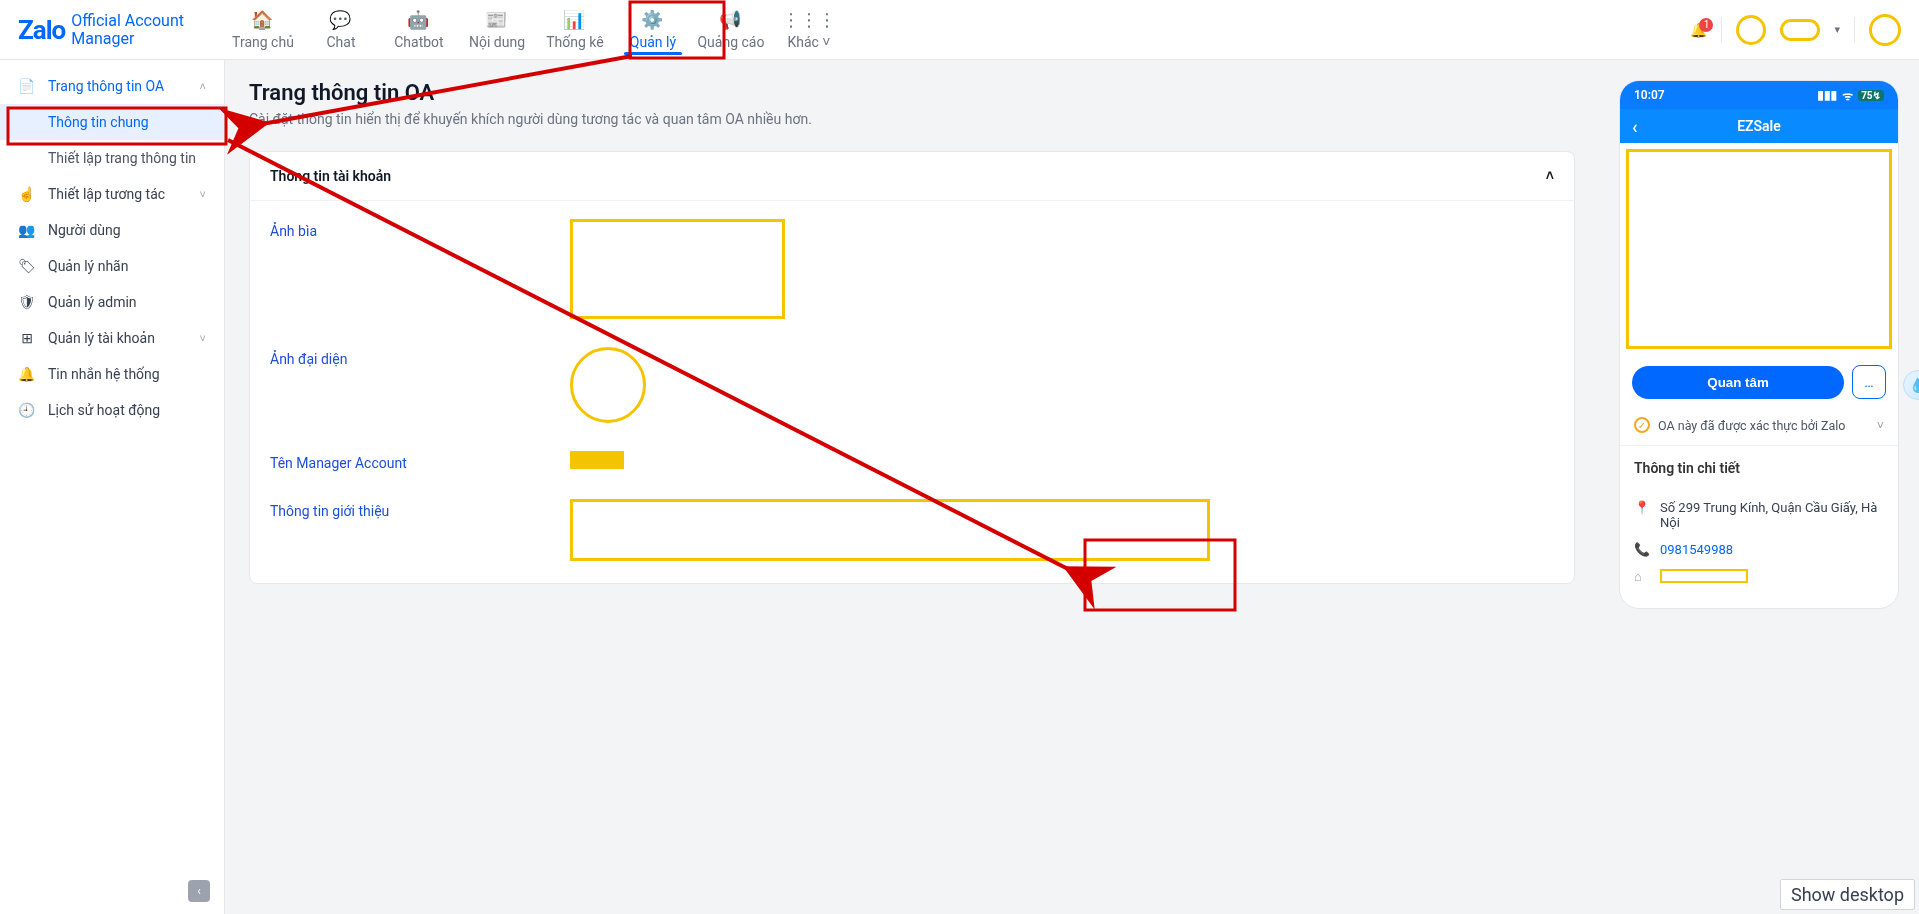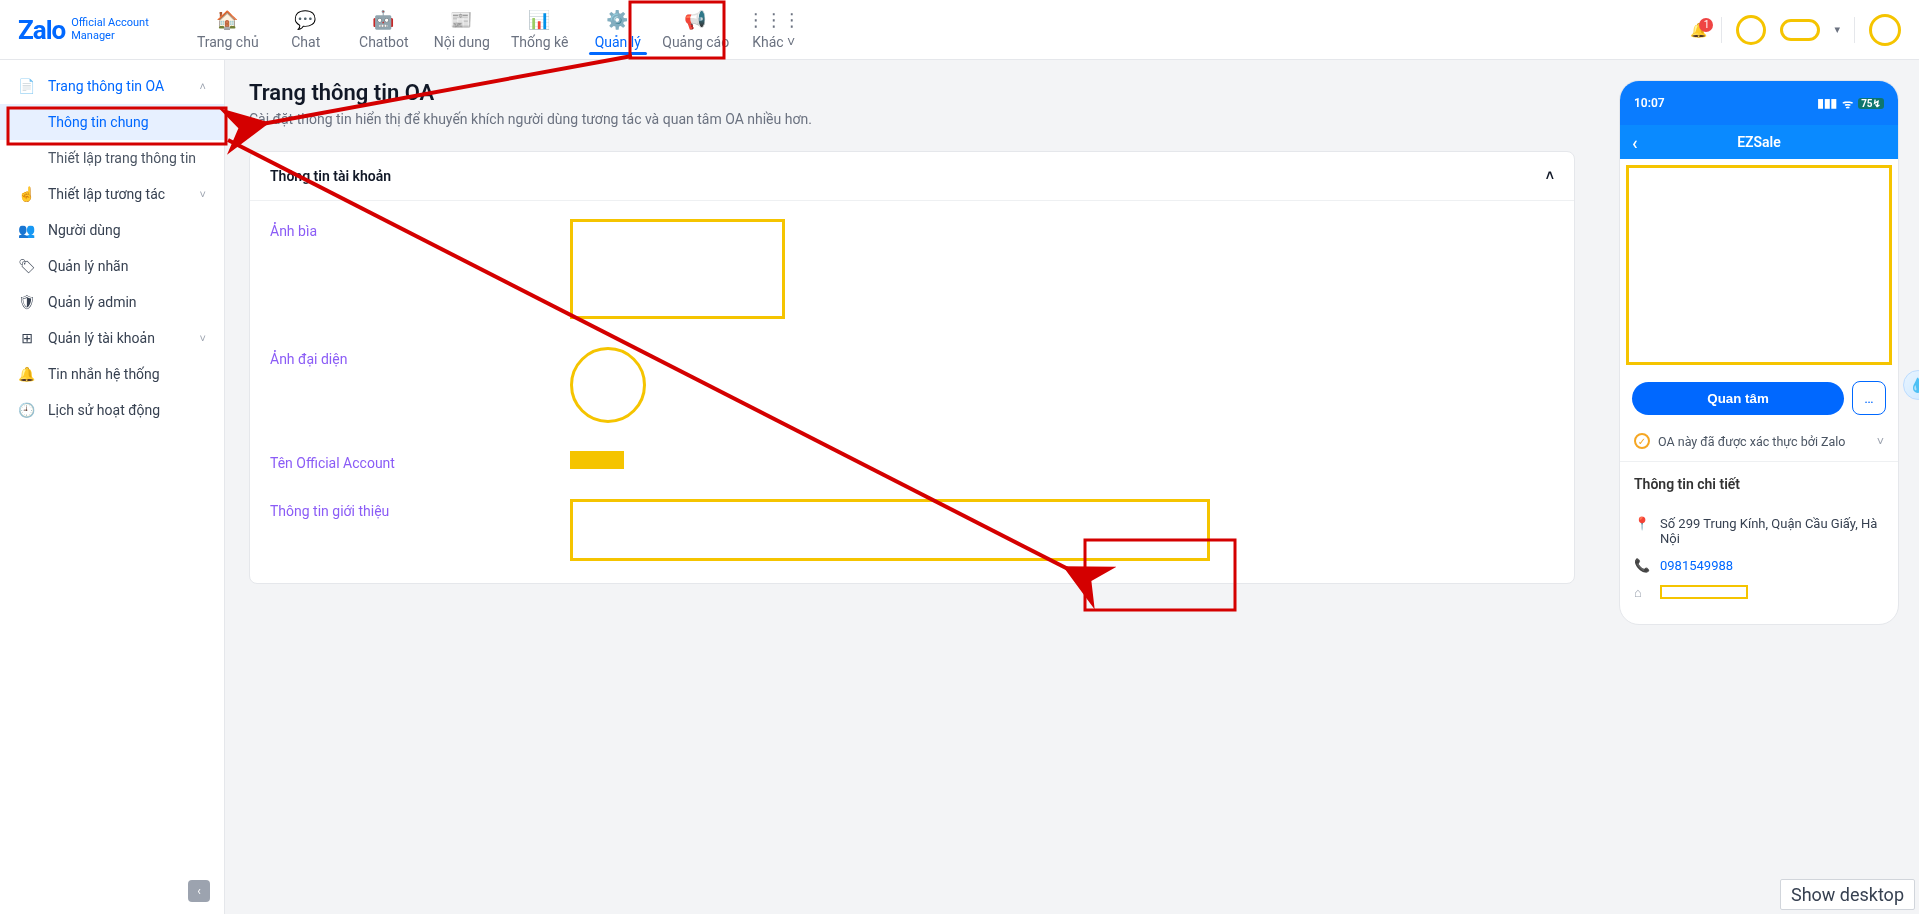--- a/index.html
+++ b/index.html
@@ -26,21 +26,21 @@
     gap: 6px;
     margin-right: 40px;
   }
   .logo-zalo {
     font-size: 26px;
     font-weight: 700;
     color: #0068ff;
     letter-spacing: -1px;
   }
   .logo-sub {
-    font-size: 11px;
+    font-size: 16px;
     color: #0068ff;
     line-height: 1.1;
   }
   .topnav {
     display: flex;
     align-items: stretch;
     height: 100%;
   }
   .topnav-item {
     display: flex;
@@ -162,21 +162,21 @@
     font-weight: 600;
     color: #111827;
   }
   .card-body { padding: 18px 20px 22px; }
   .frow {
     display: flex;
     align-items: flex-start;
     margin-bottom: 28px;
   }
   .frow:last-child { margin-bottom: 0; }
-  .flabel { width: 300px; color: #8b5cf6; padding-top: 4px; }
+  .flabel { width: 300px; color: #1d4ed8; padding-top: 4px; }
   .fval { flex: 1; }
   .placeholder-box {
     border: 3px solid #f5c400;
     background: #fff;
   }
   .ph-cover { width: 215px; height: 100px; }
   .ph-avatar { width: 76px; height: 76px; border-radius: 50%; }
   .ph-name { width: 54px; height: 18px; background: #f5c400; }
   .ph-desc { width: 640px; max-width: 100%; height: 62px; }
   .card-foot {
@@ -204,21 +204,21 @@
   }
   .phone {
     background: #fff;
     border-radius: 20px;
     overflow: hidden;
     border: 1px solid #e5e7eb;
   }
   .phone-status {
     background: #0a7cff;
     color: #fff;
-    height: 44px;
+    height: 28px;
     display: flex;
     align-items: center;
     justify-content: space-between;
     padding: 0 14px;
     font-size: 12px;
     font-weight: 600;
   }
   .phone-status .right-ic { display: flex; align-items: center; gap: 5px; }
   .batt {
     background: #0f766e;
@@ -461,21 +461,21 @@
               <div class="placeholder-box ph-cover"></div>
             </div>
         </div>
         <div class="frow">
           <div class="flabel">Ảnh đại diện</div>
           <div class="fval">
               <div class="placeholder-box ph-avatar"></div>
             </div>
         </div>
         <div class="frow">
-          <div class="flabel">Tên Official Account</div>
+          <div class="flabel">Tên Manager Account</div>
           <div class="fval">
               <div class="ph-name"></div>
             </div>
         </div>
         <div class="frow">
           <div class="flabel">Thông tin giới thiệu</div>
           <div class="fval">
               <div class="placeholder-box ph-desc"></div>
             </div>
         </div>

